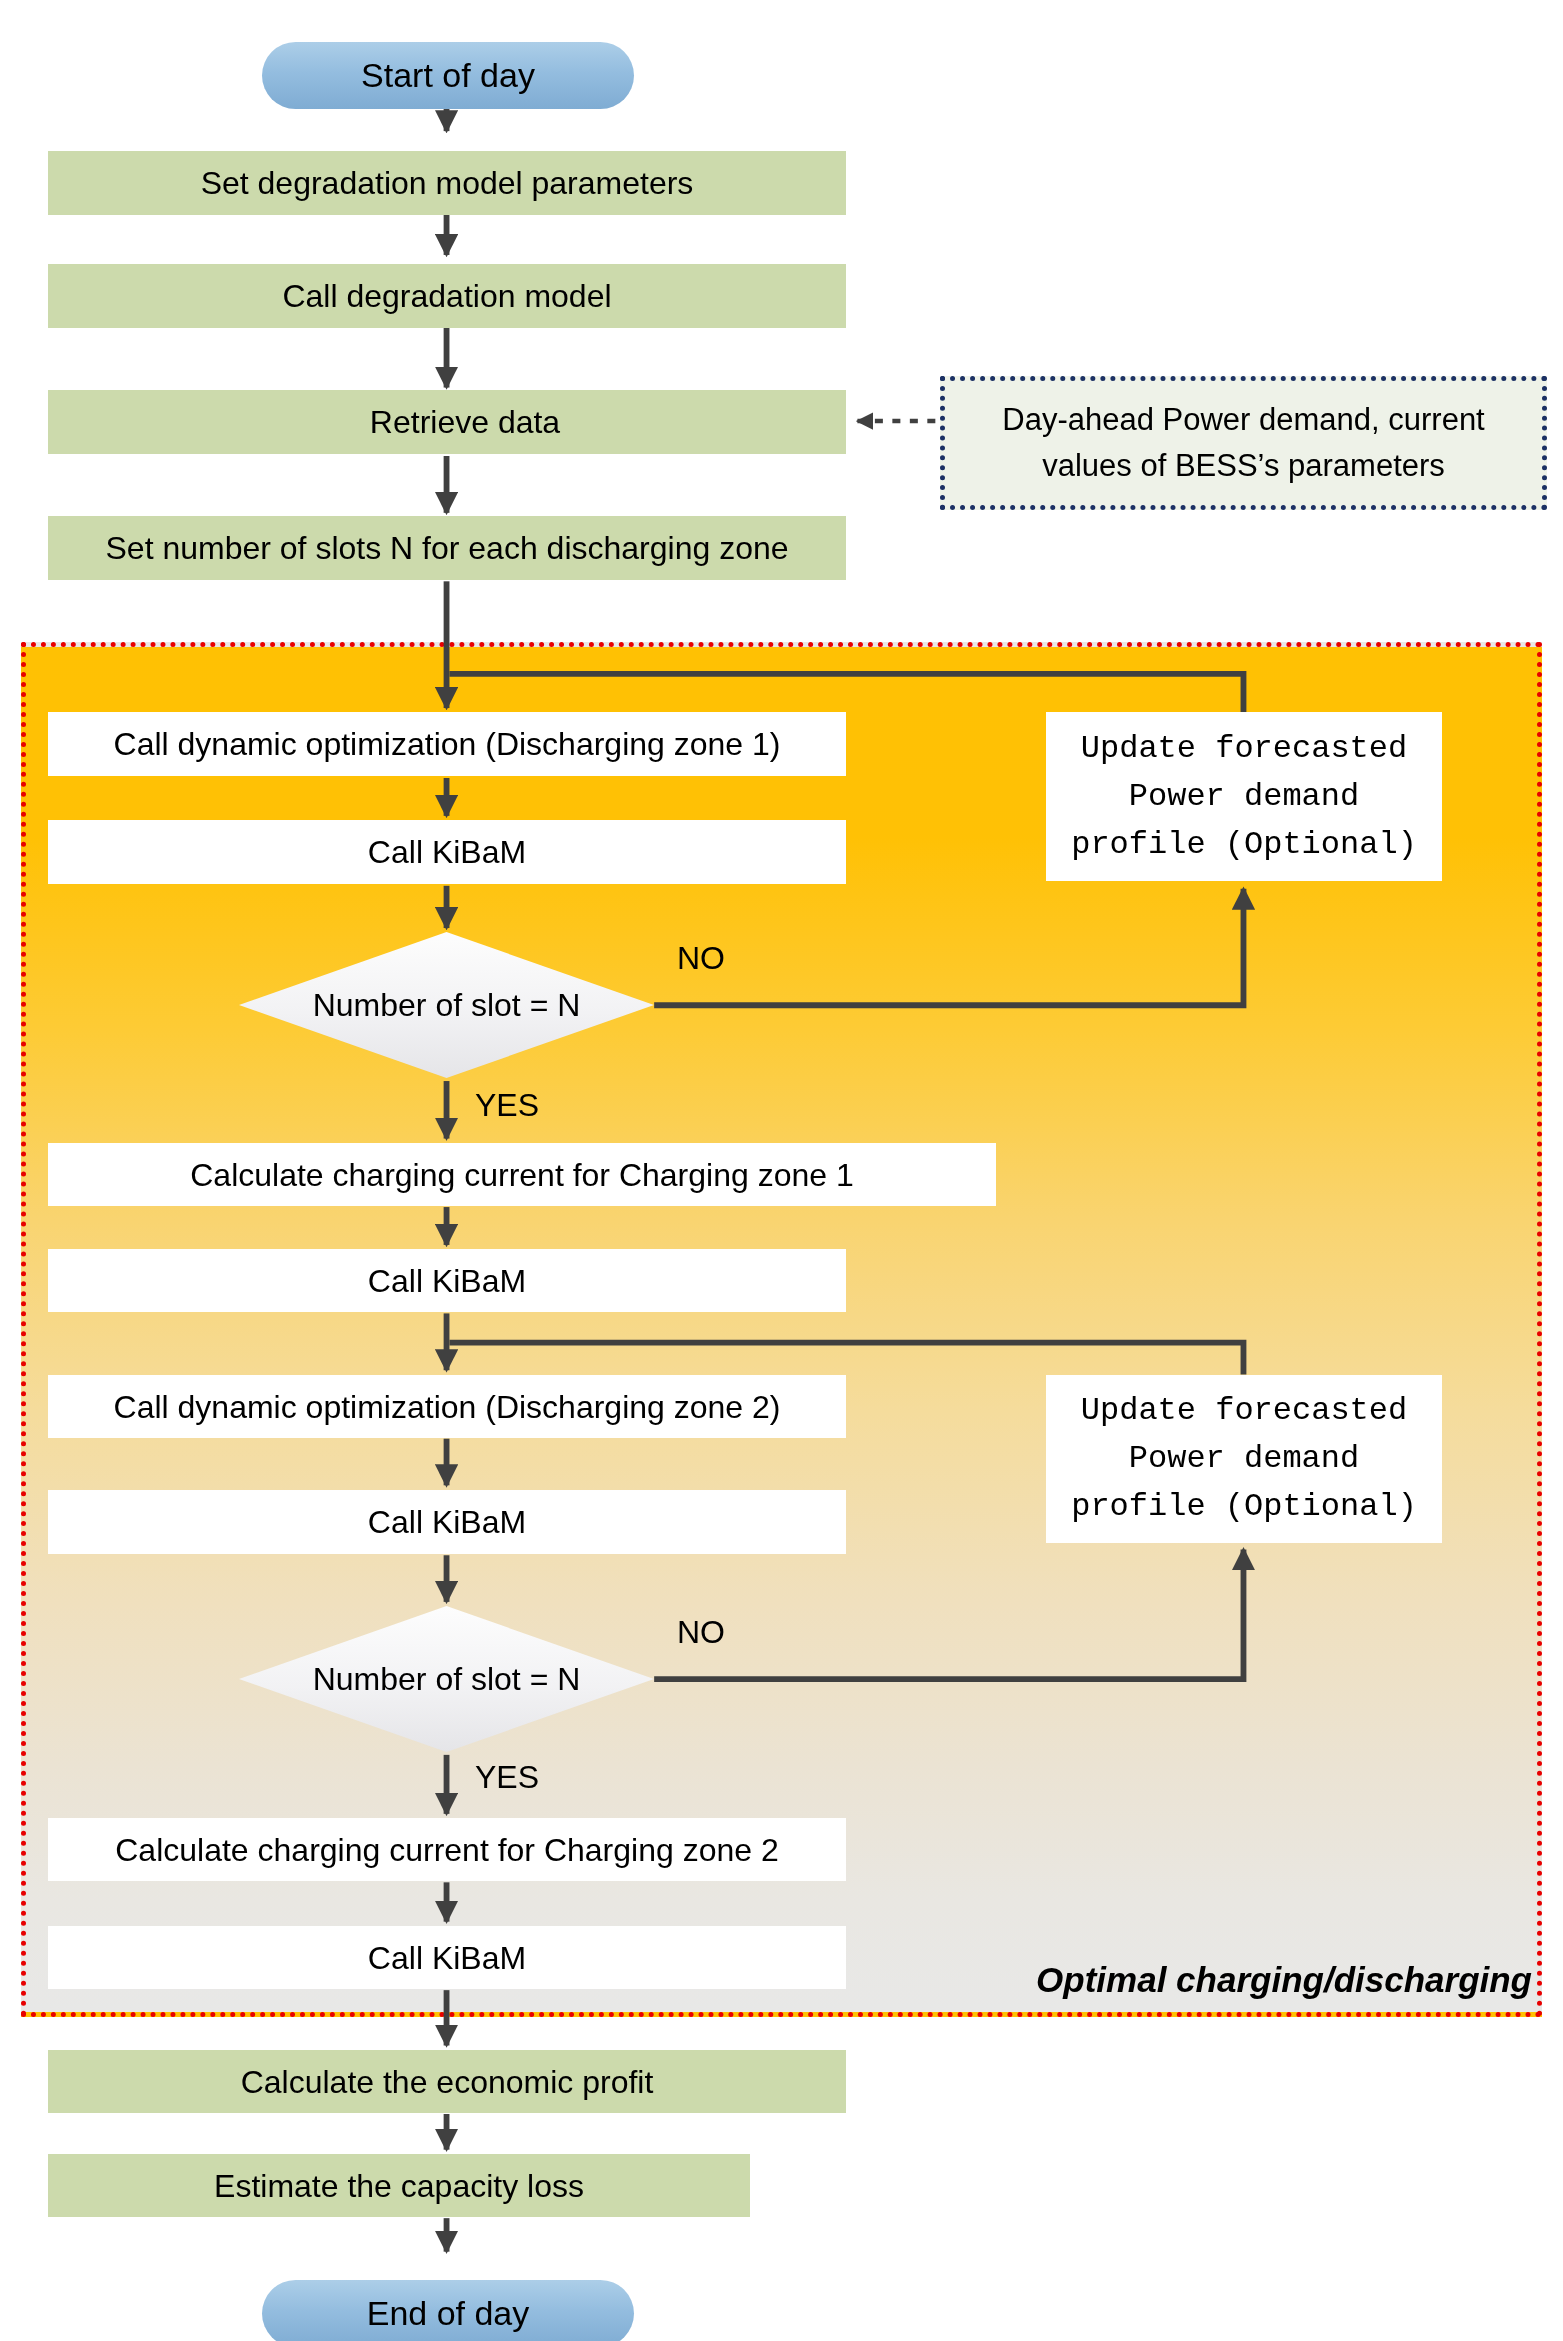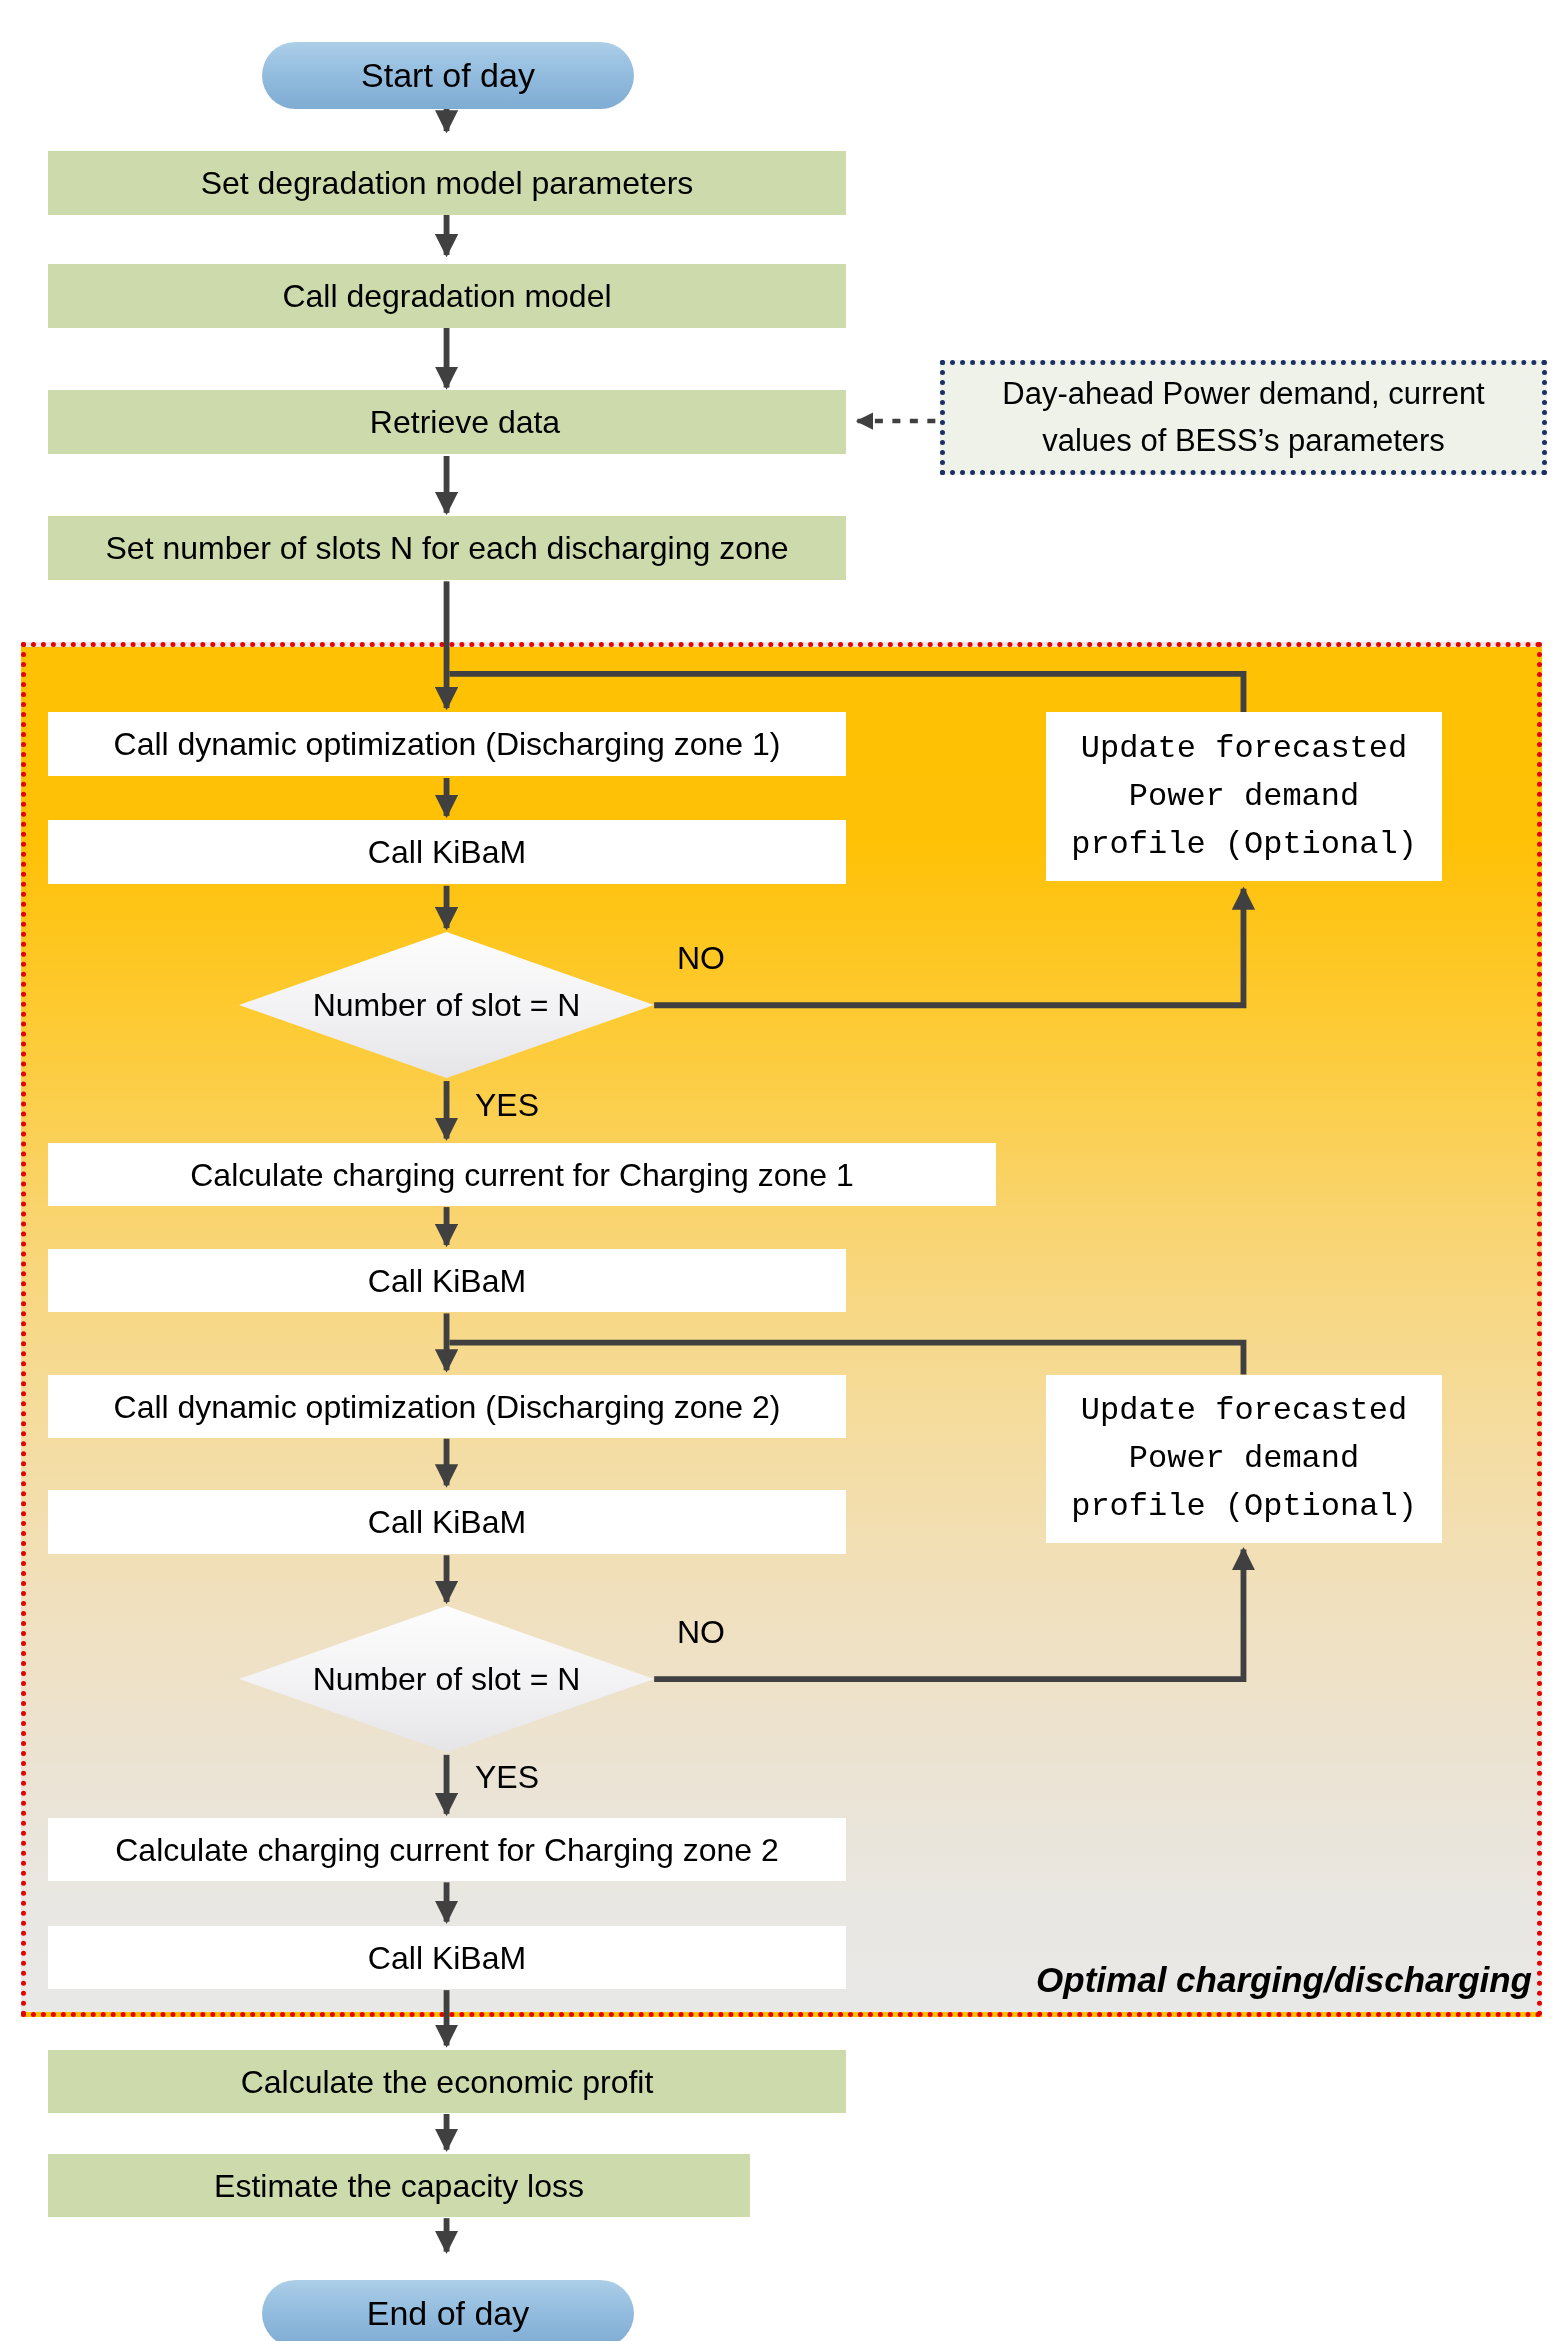--- a/index.html
+++ b/index.html
@@ -68,21 +68,21 @@
   </svg>
 
   <div class="node pill" style="left:262px;top:17.5px;width:372px;height:67px;">Start of day</div>
 
   <div class="node pnode" style="left:48px;top:135px;width:798px;height:64px;margin-top:16px;">Set degradation model parameters</div>
 
   <div class="node pnode" style="left:48px;top:264px;width:798px;height:64px;">Call degradation model</div>
 
   <div class="node pnode" style="left:48px;top:390px;width:798px;height:64px;padding-left:36px;">Retrieve data</div>
 
-  <div class="node note" style="left:940px;top:360px;width:607px;height:115px;">Day-ahead Power demand, current values of BESS’s parameters</div>
+  <div class="node note" style="left:940px;top:376px;width:607px;height:134px;">Day-ahead Power demand, current values of BESS’s parameters</div>
 
   <div class="node pnode" style="left:48px;top:516px;width:798px;height:64px;">Set number of slots N for each discharging zone</div>
 
   <div class="node wnode" style="left:48px;top:712px;width:798px;height:64px;">Call dynamic optimization (Discharging zone 1)</div>
 
   <div class="node wnode" style="left:48px;top:820px;width:798px;height:64px;">Call KiBaM</div>
 
   <div class="node wnode update" style="left:1046px;top:712px;width:396px;height:169px;">Update forecasted Power demand profile (Optional)</div>
 
   <div class="node diamond" style="left:239px;top:932px;width:415px;height:146px;">Number of slot = N</div>

